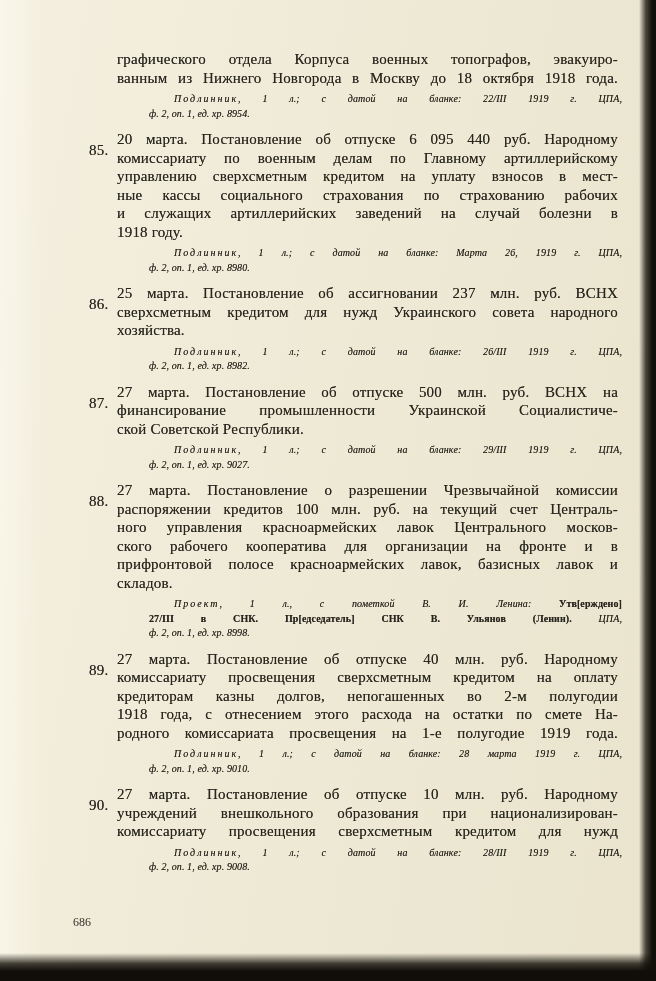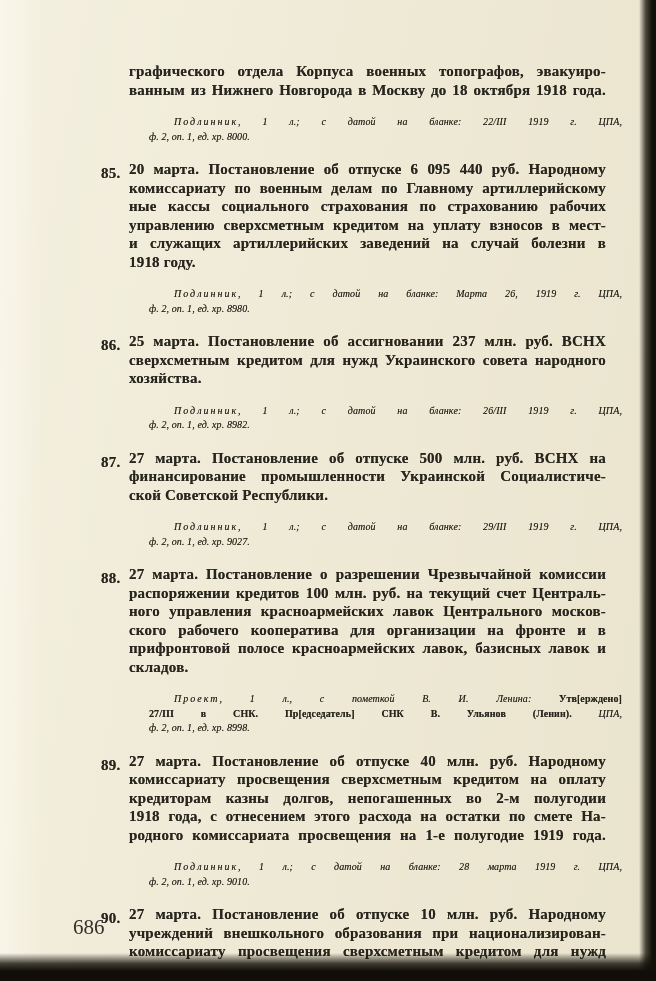--- a/index.html
+++ b/index.html
@@ -22,59 +22,59 @@
     position:absolute; left:0; bottom:0; width:100%; height:28px;
     background: linear-gradient(to bottom, rgba(19,16,9,0) 0%, rgba(19,16,9,.8) 38%, #110e09 65%);
   }
   .textcol {
     position:absolute; left:113px; top:46px; width:509px;
     font-size:15px; line-height:18.5px; letter-spacing:.2px;
     text-shadow: 0 0 .3px rgba(39,37,29,.65);
   }
   .entry { margin-top:5px; }
   .entry.cont { margin-top:0; }
-  .para { margin:16px; position:relative;font-weight:bold; }
-  .num { position:absolute; left:-28px; top:4px; }
+  .para { margin:4px; position:relative; }
+  .num { position:absolute; left:-28px; top:11px; }
   .ln { display:block; text-align:justify; text-align-last:justify; }
   .ln.last { text-align-last:left; }
   .source {
     margin:5px 0 9px 36px; font-style:italic; font-size:10px; line-height:14.5px;
     letter-spacing:.1px;
   }
   .src-first { text-indent:25px; }
   .sp { letter-spacing:2px; }
   .bold { font-weight:700; font-style:normal; }
-  .pageno { position:absolute; left:73px; top:915px; font-size:21px; color:#33312a; }
+  .pageno { position:absolute; left:73px; top:915px; font-size:12px; color:#33312a; }
 </style>
 </head>
 <body>
 
 <main class="page">
   <div class="gutter-left"></div>
 
   <div class="textcol">
 
     <section class="entry cont">
       <p class="para">
         <span class="ln">графического отдела Корпуса военных топографов, эвакуиро-</span>
         <span class="ln">ванным из Нижнего Новгорода в Москву до 18 октября 1918 года.</span>
       </p>
       <p class="source">
         <span class="ln src-first"><span class="sp">Подлинник</span><span>, 1 л.; с датой на бланке: 22/III 1919 г. ЦПА,</span></span>
-        <span class="ln last">ф. 2, оп. 1, ед. хр. 8000.</span>
+        <span class="ln last">ф. 2, оп. 1, ед. хр. 8954.</span>
       </p>
     </section>
 
     <section class="entry">
       <p class="para">
         <span class="num">85.</span>
         <span class="ln">20 марта. Постановление об отпуске 6 095 440 руб. Народному</span>
         <span class="ln">комиссариату по военным делам по Главному артиллерийскому</span>
+        <span class="ln">управлению сверхсметным кредитом на уплату взносов в мест-</span>
         <span class="ln">ные кассы социального страхования по страхованию рабочих</span>
-        <span class="ln">управлению сверхсметным кредитом на уплату взносов в мест-</span>
         <span class="ln">и служащих артиллерийских заведений на случай болезни в</span>
         <span class="ln last">1918 году.</span>
       </p>
       <p class="source">
         <span class="ln src-first"><span class="sp">Подлинник</span><span>, 1 л.; с датой на бланке: Марта 26, 1919 г. ЦПА,</span></span>
         <span class="ln last">ф. 2, оп. 1, ед. хр. 8980.</span>
       </p>
     </section>
 
     <section class="entry">

